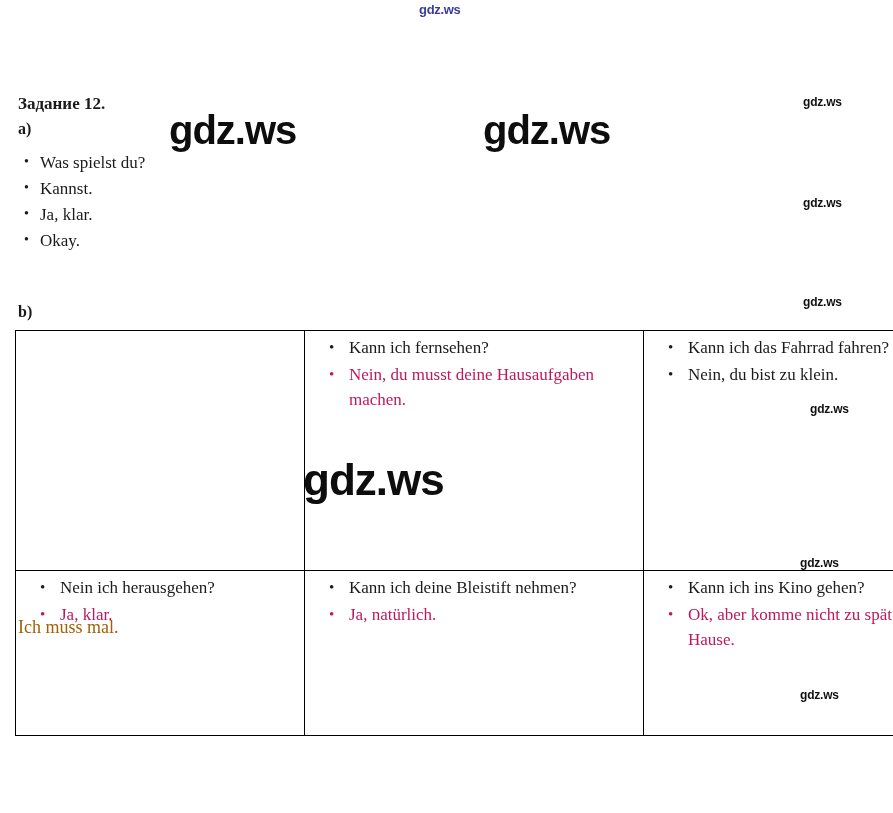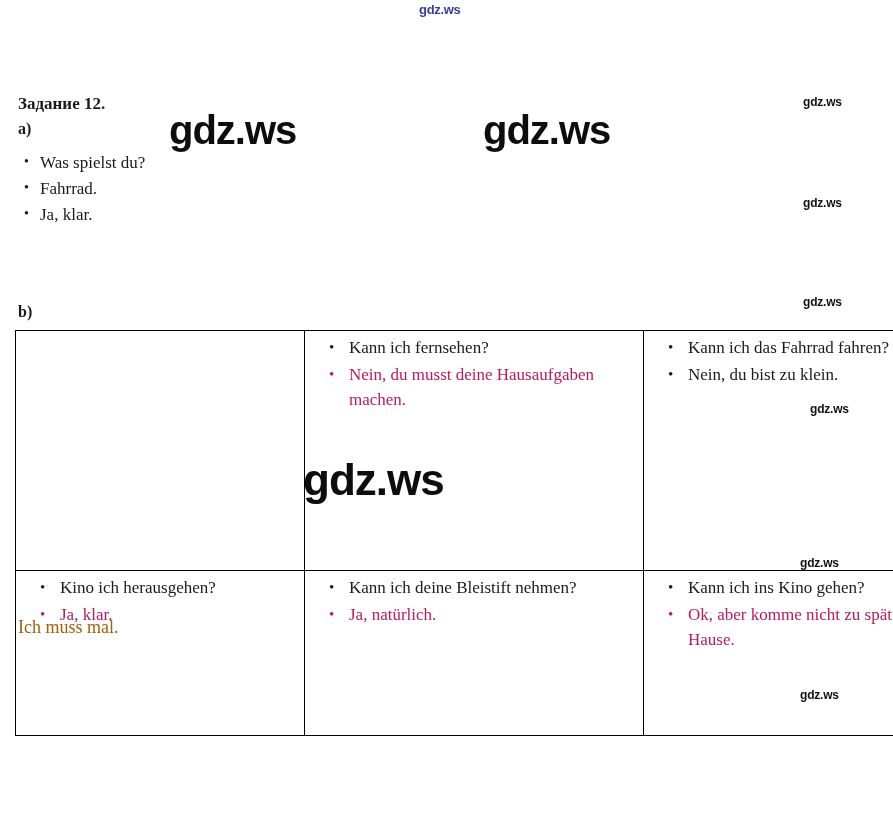--- a/index.html
+++ b/index.html
@@ -163,22 +163,23 @@
   <div class="wm wm-big" style="left:303px; top:455px; font-size:44px;">gdz.ws</div>
   <div class="wm wm-small" style="left:810px; top:402px;">gdz.ws</div>
   <div class="wm wm-small" style="left:800px; top:556px;">gdz.ws</div>
   <div class="wm wm-small" style="left:800px; top:688px;">gdz.ws</div>
 
   <div class="task-title">Задание 12.</div>
   <div class="label-a">a)</div>
 
   <ul class="dialog-list">
     <li>Was spielst du?</li>
-    <li>Fahrrad.</li>
+    <li>Kannst.</li>
     <li>Ja, klar.</li>
+    <li>Okay.</li>
   </ul>
 
   <div class="label-b">b)</div>
 
   <table class="grid">
     <tbody>
         <tr class="row1">
       <td class="c1r1 empty-cell"></td>
       <td class="c2r1">
         <ul class="cell-list faint">
@@ -189,21 +190,21 @@
       <td class="c3r1">
         <ul class="cell-list">
           <li>Kann ich das Fahrrad fahren?</li>
           <li>Nein, du bist zu klein.</li>
         </ul>
       </td>
     </tr>
     <tr class="row2">
       <td>
         <ul class="cell-list faint">
-          <li>Kino ich herausgehen?</li>
+          <li>Nein ich herausgehen?</li>
           <li>Ja, klar.</li>
         </ul>
       </td>
       <td>
         <ul class="cell-list faint">
           <li>Kann ich deine Bleistift nehmen?</li>
           <li>Ja, natürlich.</li>
         </ul>
       </td>
       <td>

